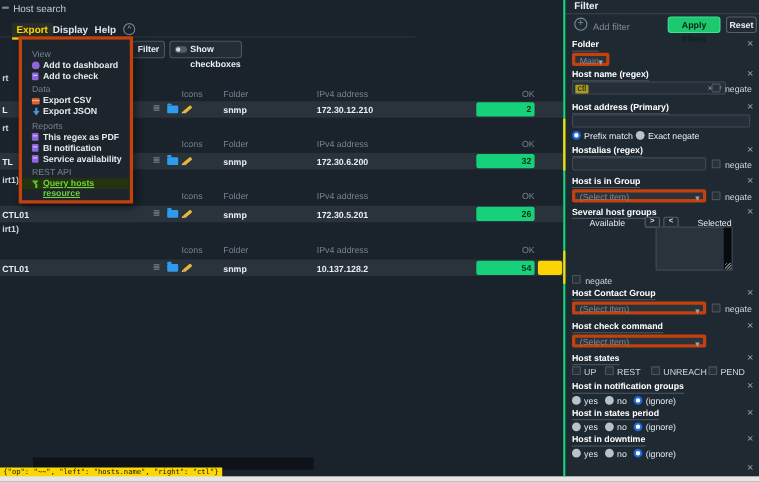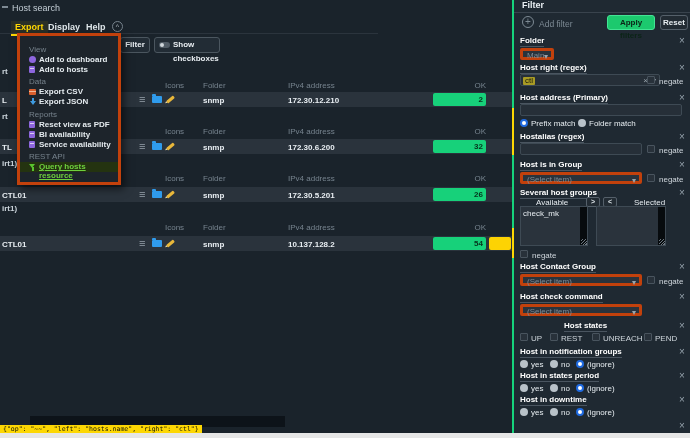--- a/index.html
+++ b/index.html
@@ -228,35 +228,35 @@
     <span class="warnbox"></span>
   </div>
 
   <div id="export-menu">
     <div class="mi mi-sec m0">View</div>
     <div class="mi mi-item m1">
       <span class="mi-ic ic-dash"></span>
       <span>Add to dashboard</span></div>
     <div class="mi mi-item m2">
       <span class="mi-ic ic-doc"></span>
-      <span>Add to hosts</span></div>
+      <span>Add to check</span></div>
     <div class="mi mi-sec m3">Data</div>
     <div class="mi mi-item m4">
       <span class="mi-ic ic-csv"></span>
       <span>Export CSV</span></div>
     <div class="mi mi-item m5">
       <span class="mi-ic ic-json"></span>
       <span>Export JSON</span></div>
     <div class="mi mi-sec m6">Reports</div>
     <div class="mi mi-item m7">
       <span class="mi-ic ic-doc"></span>
-      <span>Reset view as PDF</span></div>
+      <span>This regex as PDF</span></div>
     <div class="mi mi-item m8">
       <span class="mi-ic ic-doc"></span>
-      <span>BI availability</span></div>
+      <span>BI notification</span></div>
     <div class="mi mi-item m9">
       <span class="mi-ic ic-doc"></span>
       <span>Service availability</span></div>
     <div class="mi mi-sec m10">REST API</div>
     <div class="mi mi-item m11 mi-hl">
       <span class="mi-ic ic-funnel"></span>
       <span>Query hosts resource</span></div>
   </div>
 
   <div id="tooltip-strip"></div>
@@ -274,82 +274,77 @@
   <div id="add-filter-icon">+</div>
   <div id="add-filter-label">Add filter</div>
   <div id="btn-apply">Apply filters</div>
   <div id="btn-reset">Reset</div>
 
   <div class="sec-label" style="top:36px;">Folder</div>
   <div class="x-close" style="top:36px;">×</div>
   <div class="sel" style="top:48px;width:34px;">
     <span>Main</span><span class="caret">▾</span></div>
 
-  <div class="sec-label" style="top:63px;">Host right (regex)</div>
+  <div class="sec-label" style="top:63px;">Host name (regex)</div>
   <div class="x-close" style="top:63px;">×</div>
   <div class="inp" id="hostname-input">
     <span id="ctl-token">ctl</span>
     <span id="hostname-clear">×</span>
     <span class="caret">▾</span>
   </div>
   <div class="cb" style="left:133px;top:76px;"></div>
   <div class="cb-label" style="left:145px;top:77px;">negate</div>
 
   <div class="sec-label" style="top:93px;">Host address (Primary)</div>
   <div class="x-close" style="top:93px;">×</div>
   <div class="inp" style="top:104px;width:162px;"></div>
   <div class="radio sel-r" style="left:6px;top:119px;"></div>
   <div class="r-label" style="left:17px;top:119px;">Prefix match</div>
   <div class="radio" style="left:64px;top:119px;"></div>
-  <div class="r-label" style="left:75px;top:119px;">Folder match</div>
+  <div class="r-label" style="left:75px;top:119px;">Exact negate</div>
 
   <div class="sec-label" style="top:132px;">Hostalias (regex)</div>
   <div class="x-close" style="top:132px;">×</div>
   <div class="inp" style="top:143px;width:122px;"></div>
   <div class="cb" style="left:133px;top:145px;"></div>
   <div class="cb-label" style="left:145px;top:146px;">negate</div>
 
   <div class="sec-label" style="top:160px;">Host is in Group</div>
   <div class="x-close" style="top:160px;">×</div>
   <div class="sel" style="top:172px;">
     <span>(Select item)</span><span class="caret">▾</span></div>
   <div class="cb" style="left:133px;top:174px;"></div>
   <div class="cb-label" style="left:145px;top:175px;">negate</div>
 
   <div class="sec-label" style="top:188px;">Several host groups</div>
   <div class="x-close" style="top:188px;">×</div>
   <div class="dl-label" style="left:22px;">Available</div>
   <div class="mv-btn" style="left:72px;">&gt;</div>
   <div class="mv-btn" style="left:89px;">&lt;</div>
   <div class="dl-label" style="left:120px;">Selected</div>
-  <div class="listbox" style="left:6px;width:68px;">
-    <div style="position:absolute;left:2px;top:2px;font-size:8px;color:#e6ecf0;">check_mk</div>
-    <div class="scrollcol"></div>
-    <div class="rsz"></div>
-  </div>
   <div class="listbox" style="left:82px;width:70px;">
     <div class="scrollcol"></div>
     <div class="rsz"></div>
   </div>
   <div class="cb" style="left:6px;top:250px;"></div>
   <div class="cb-label" style="left:18px;top:251px;">negate</div>
 
   <div class="sec-label" style="top:262px;">Host Contact Group</div>
   <div class="x-close" style="top:262px;">×</div>
   <div class="sel" style="top:274px;">
     <span>(Select item)</span><span class="caret">▾</span></div>
   <div class="cb" style="left:133px;top:276px;"></div>
   <div class="cb-label" style="left:145px;top:277px;">negate</div>
 
   <div class="sec-label" style="top:292px;">Host check command</div>
   <div class="x-close" style="top:292px;">×</div>
   <div class="sel" style="top:304px;">
     <span>(Select item)</span><span class="caret">▾</span></div>
 
-  <div class="sec-label" style="top:321px;margin-left:44px;">Host states</div>
+  <div class="sec-label" style="top:321px;">Host states</div>
   <div class="x-close" style="top:321px;">×</div>
   <div class="cb" style="left:6px;top:333px;"></div>
   <div class="cb-label" style="left:17px;top:334px;">UP</div>
   <div class="cb" style="left:36px;top:333px;"></div>
   <div class="cb-label" style="left:47px;top:334px;">REST</div>
   <div class="cb" style="left:78px;top:333px;"></div>
   <div class="cb-label" style="left:89px;top:334px;">UNREACH</div>
   <div class="cb" style="left:130px;top:333px;"></div>
   <div class="cb-label" style="left:141px;top:334px;">PEND</div>
 

